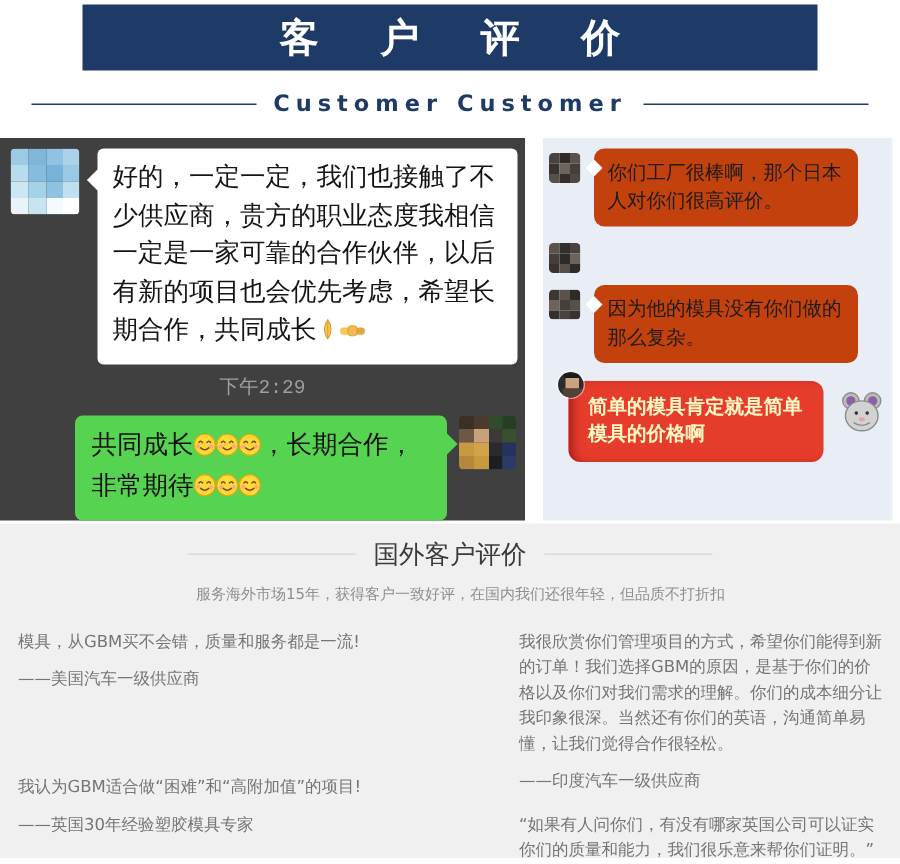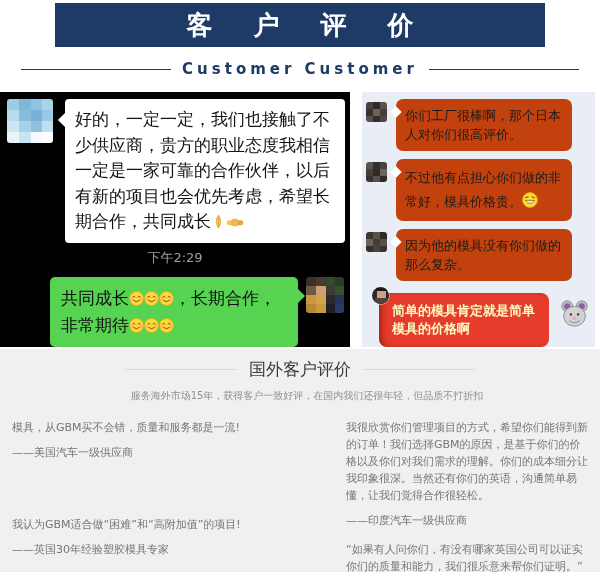--- a/index.html
+++ b/index.html
@@ -9,21 +9,21 @@
   
   .banner { margin:3px auto 0; width:490px; height:44px; background:#1e3a66; color:#fff;
             display:flex; align-items:center; justify-content:center;
             font-size:26px; font-weight:bold; letter-spacing:16px; padding-left:16px; }
   .subheader { display:flex; align-items:center; justify-content:center; margin-top:13px; gap:11px; }
   .subheader .hline { width:150px; height:1px; background:#1e3a66; }
   .subheader .subtext { color:#1e3a66; font-weight:bold; font-size:15px; letter-spacing:4px; white-space:nowrap; }
 
   
   .chats { display:flex; margin-top:14px; height:255px; }
-  .chat-left { width:350px; background:#000000; padding-top:7px; position:relative; flex:none; }
+  .chat-left { width:350px; background:#404040; padding-top:7px; position:relative; flex:none;font-family:Liberation Mono, monospace; }
   .row-recv { display:flex; align-items:flex-start; padding:0 5px 0 7px; }
   .avatar { flex:none; border-radius:3px; overflow:hidden; }
   .bubble-white-lg { position:relative; background:#fff; border-radius:4px; margin-left:12px;
                      padding:8px 10px; font-size:17px; line-height:25.5px; color:#141414; }
   .bubble-white-lg::before { content:''; position:absolute; left:-5px; top:16px; width:10px; height:10px;
                              background:#fff; transform:rotate(45deg); }
   .time { text-align:center; color:#9f9f9f; font-size:13px; margin-top:6px; }
   .row-sent { display:flex; justify-content:flex-end; align-items:flex-start; padding:0 6px; margin-top:10px; }
   .bubble-green { position:relative; background:#56d351; border-radius:5px; padding:8px 11px;
                   font-size:17px; line-height:27px; color:#101010; max-width:248px; }
@@ -201,26 +201,20 @@
               <rect x="7" y="0" width="7" height="7" fill="#332f2c"></rect>
               <rect x="14" y="0" width="7" height="7" fill="#4a423e"></rect>
             <rect x="0" y="7" width="7" height="7" fill="#453e3a"></rect>
               <rect x="7" y="7" width="7" height="7" fill="#2e2a28"></rect>
               <rect x="14" y="7" width="7" height="7" fill="#6e635b"></rect>
             <rect x="0" y="14" width="7" height="6" fill="#383230"></rect>
               <rect x="7" y="14" width="7" height="6" fill="#57504a"></rect>
               <rect x="14" y="14" width="7" height="6" fill="#2e2a28"></rect>
           </svg>
         </span>
-        <div class="bubble-white-sm bubble-tall">不过他有点担心你们做的非常好，模具价格贵。<svg class="emo" width="16" height="16" viewBox="0 0 20 20">
-              <circle cx="10" cy="10" r="9.3" fill="#ffd93b" stroke="#eaa800" stroke-width="1"></circle>
-              <path d="M4.5 7.2 l3.2 -1.3 M15.5 7.2 l-3.2 -1.3" stroke="#7a4b00" stroke-width="1.3" stroke-linecap="round"></path>
-              <path d="M4.3 10.5 q5.7 7.5 11.4 0 z" fill="#fff" stroke="#7a4b00" stroke-width="0.9"></path>
-              <path d="M5.5 12 h9" stroke="#e0e0e0" stroke-width="0.7"></path>
-            </svg></div>
       </div>
       <div class="rrow">
         <span class="avatar" style="width:21px;height:20px;margin-top:3px;">
           <svg width="21" height="20" viewBox="0 0 21 20">
             <rect x="0" y="0" width="7" height="7" fill="#3d3733"></rect>
               <rect x="7" y="0" width="7" height="7" fill="#5c524c"></rect>
               <rect x="14" y="0" width="7" height="7" fill="#2e2a28"></rect>
             <rect x="0" y="7" width="7" height="7" fill="#6e635b"></rect>
               <rect x="7" y="7" width="7" height="7" fill="#453e3a"></rect>
               <rect x="14" y="7" width="7" height="7" fill="#57504a"></rect>

